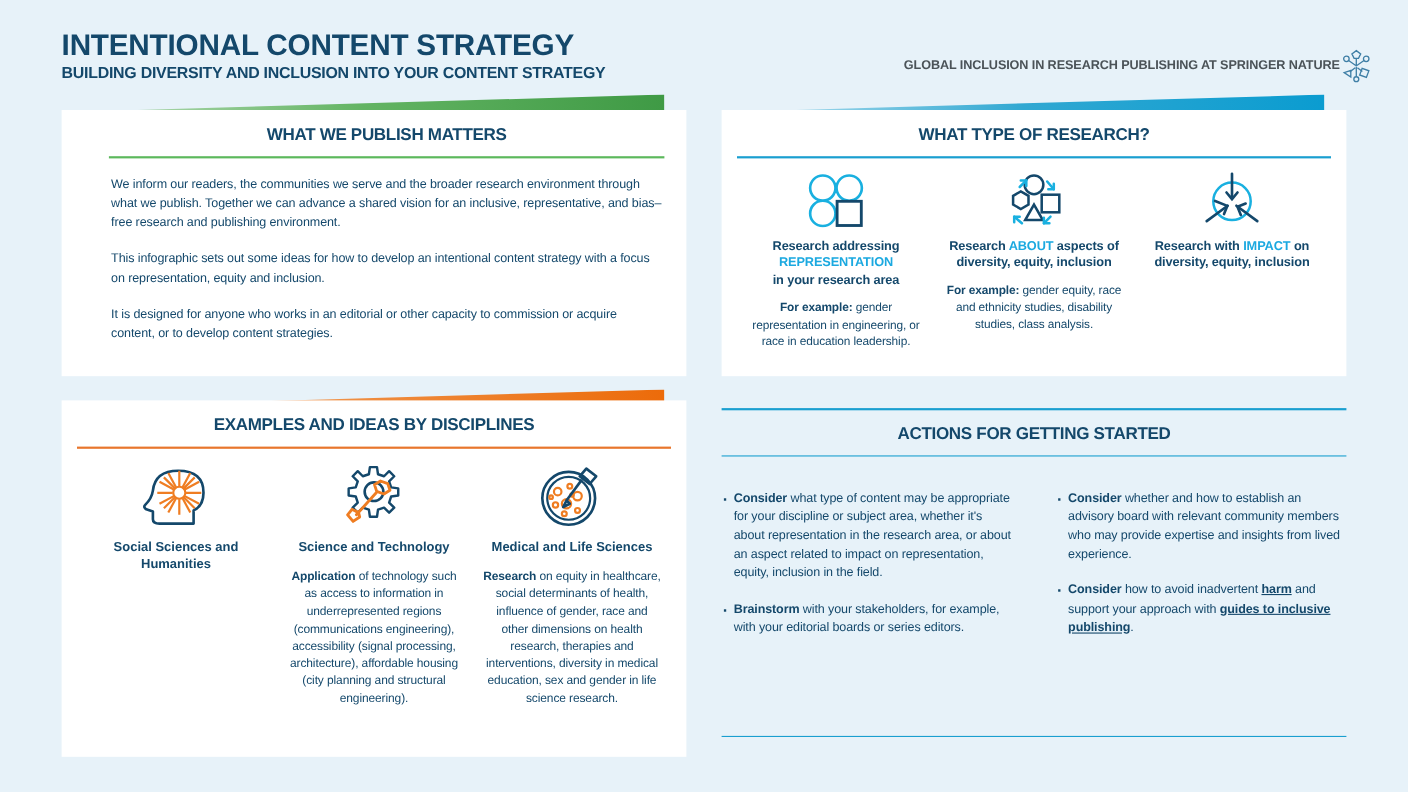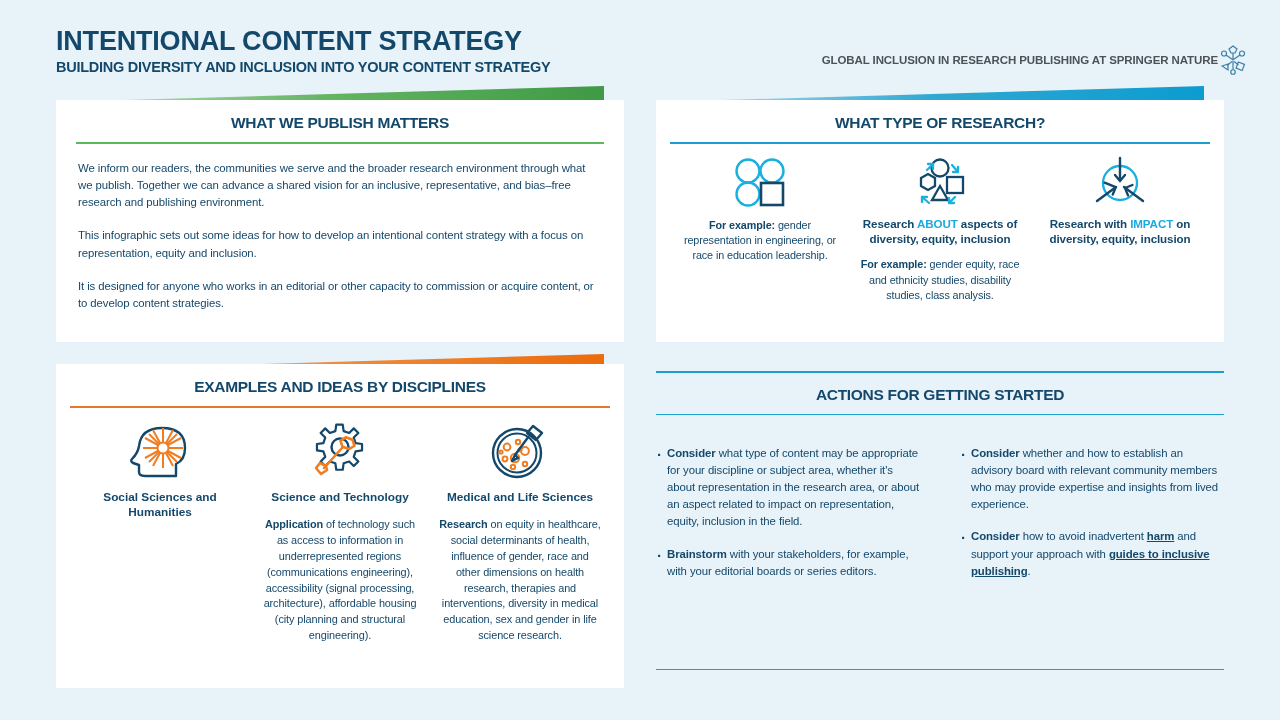--- a/index.html
+++ b/index.html
@@ -38,21 +38,21 @@
   .wedge { position: absolute; display: block; }
 
   .panel-title {
     text-align: center;
     font-size: 15.5px; font-weight: bold; letter-spacing: -0.3px;
     color: #14486b;
   }
   .rule { height: 1.5px; width: 100%; }
 
   
-  #panel-publish { left: 56px; top: 100px; width: 568px; height: 242px; }
+  #panel-publish { left: 56px; top: 100px; width: 568px; height: 242px; padding-left: 23px; }
   #panel-publish .inner { padding: 14px 20px 0 20px; }
   #panel-publish .rule { background: #5cb85c; margin-top: 10px; }
   .body-text {
     font-size: 11.4px; line-height: 1.52; color: #14486b;
     letter-spacing: -0.1px;
   }
   .body-text p { margin-top: 16px; }
   #panel-publish .text-wrap { padding: 0 2px; }
 
   
@@ -176,20 +176,25 @@
       <div class="col3">
 
         <div class="col">
           <div class="icon-box">
             <svg width="54" height="50" viewBox="0 0 54 50">
               <circle cx="15" cy="14" r="11.5" fill="none" stroke="#19b0e0" stroke-width="2.4"></circle>
               <circle cx="39" cy="14" r="11.5" fill="none" stroke="#19b0e0" stroke-width="2.4"></circle>
               <circle cx="15" cy="37" r="11.5" fill="none" stroke="#19b0e0" stroke-width="2.4"></circle>
               <rect x="28" y="26" width="22" height="22" fill="none" stroke="#14486b" stroke-width="2.6"></rect>
             </svg>
+          </div>
+          <div class="col-head">
+            <span>Research addressing</span><br>
+            <span class="hl">REPRESENTATION</span><br>
+            <span>in your research area</span>
           </div>
           <div class="col-ex">
             <b>For example:</b><span> gender representation in engineering, or race in education leadership.</span>
           </div>
         </div>
 
         <div class="col">
           <div class="icon-box">
             <svg width="62" height="50" viewBox="0 0 62 50">
               <g fill="none" stroke="#14486b" stroke-width="2.3">

